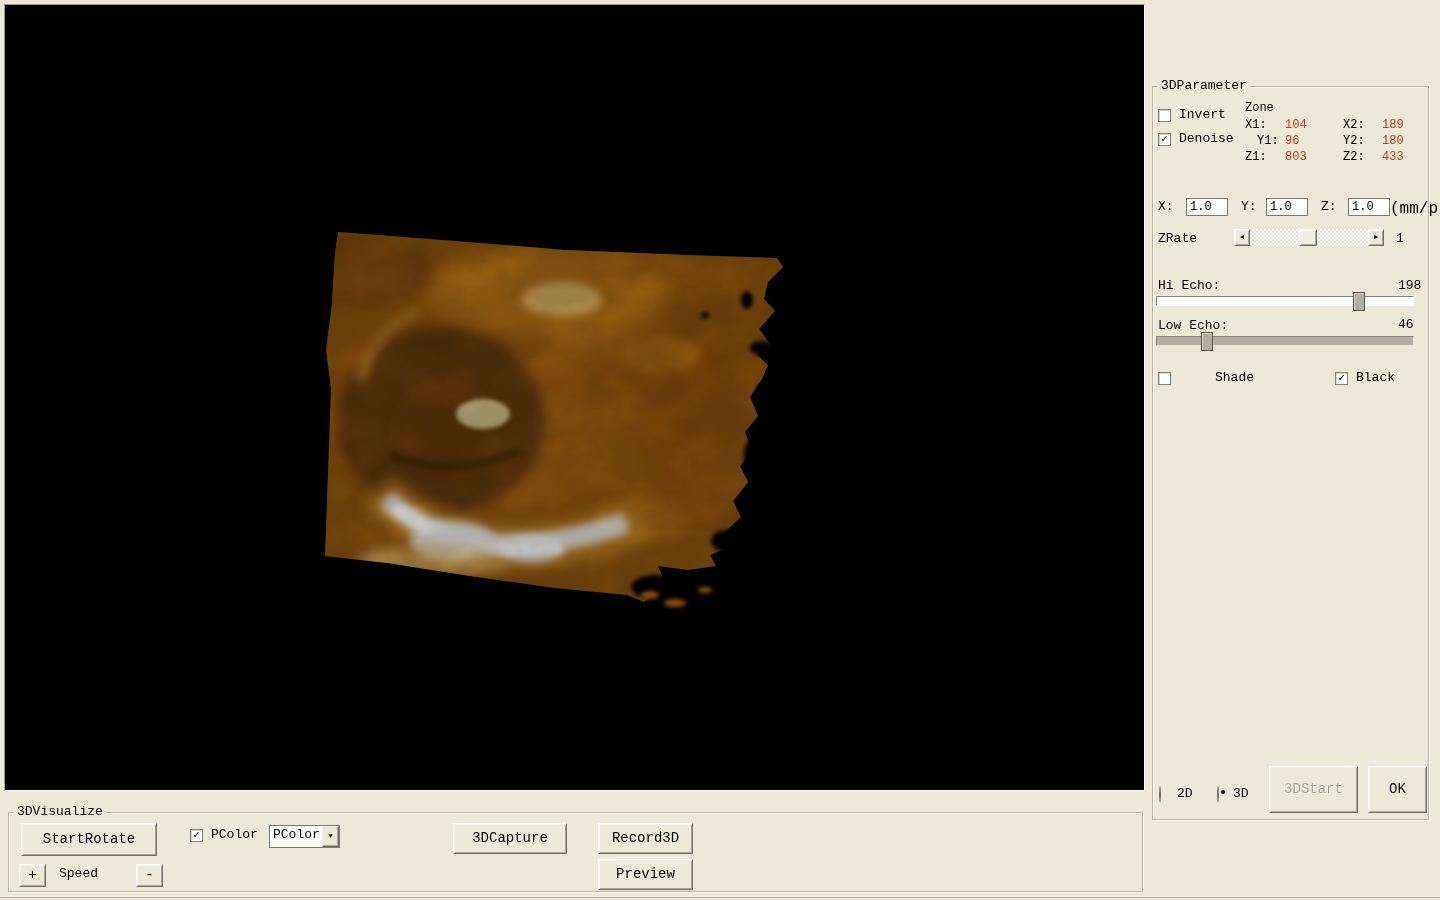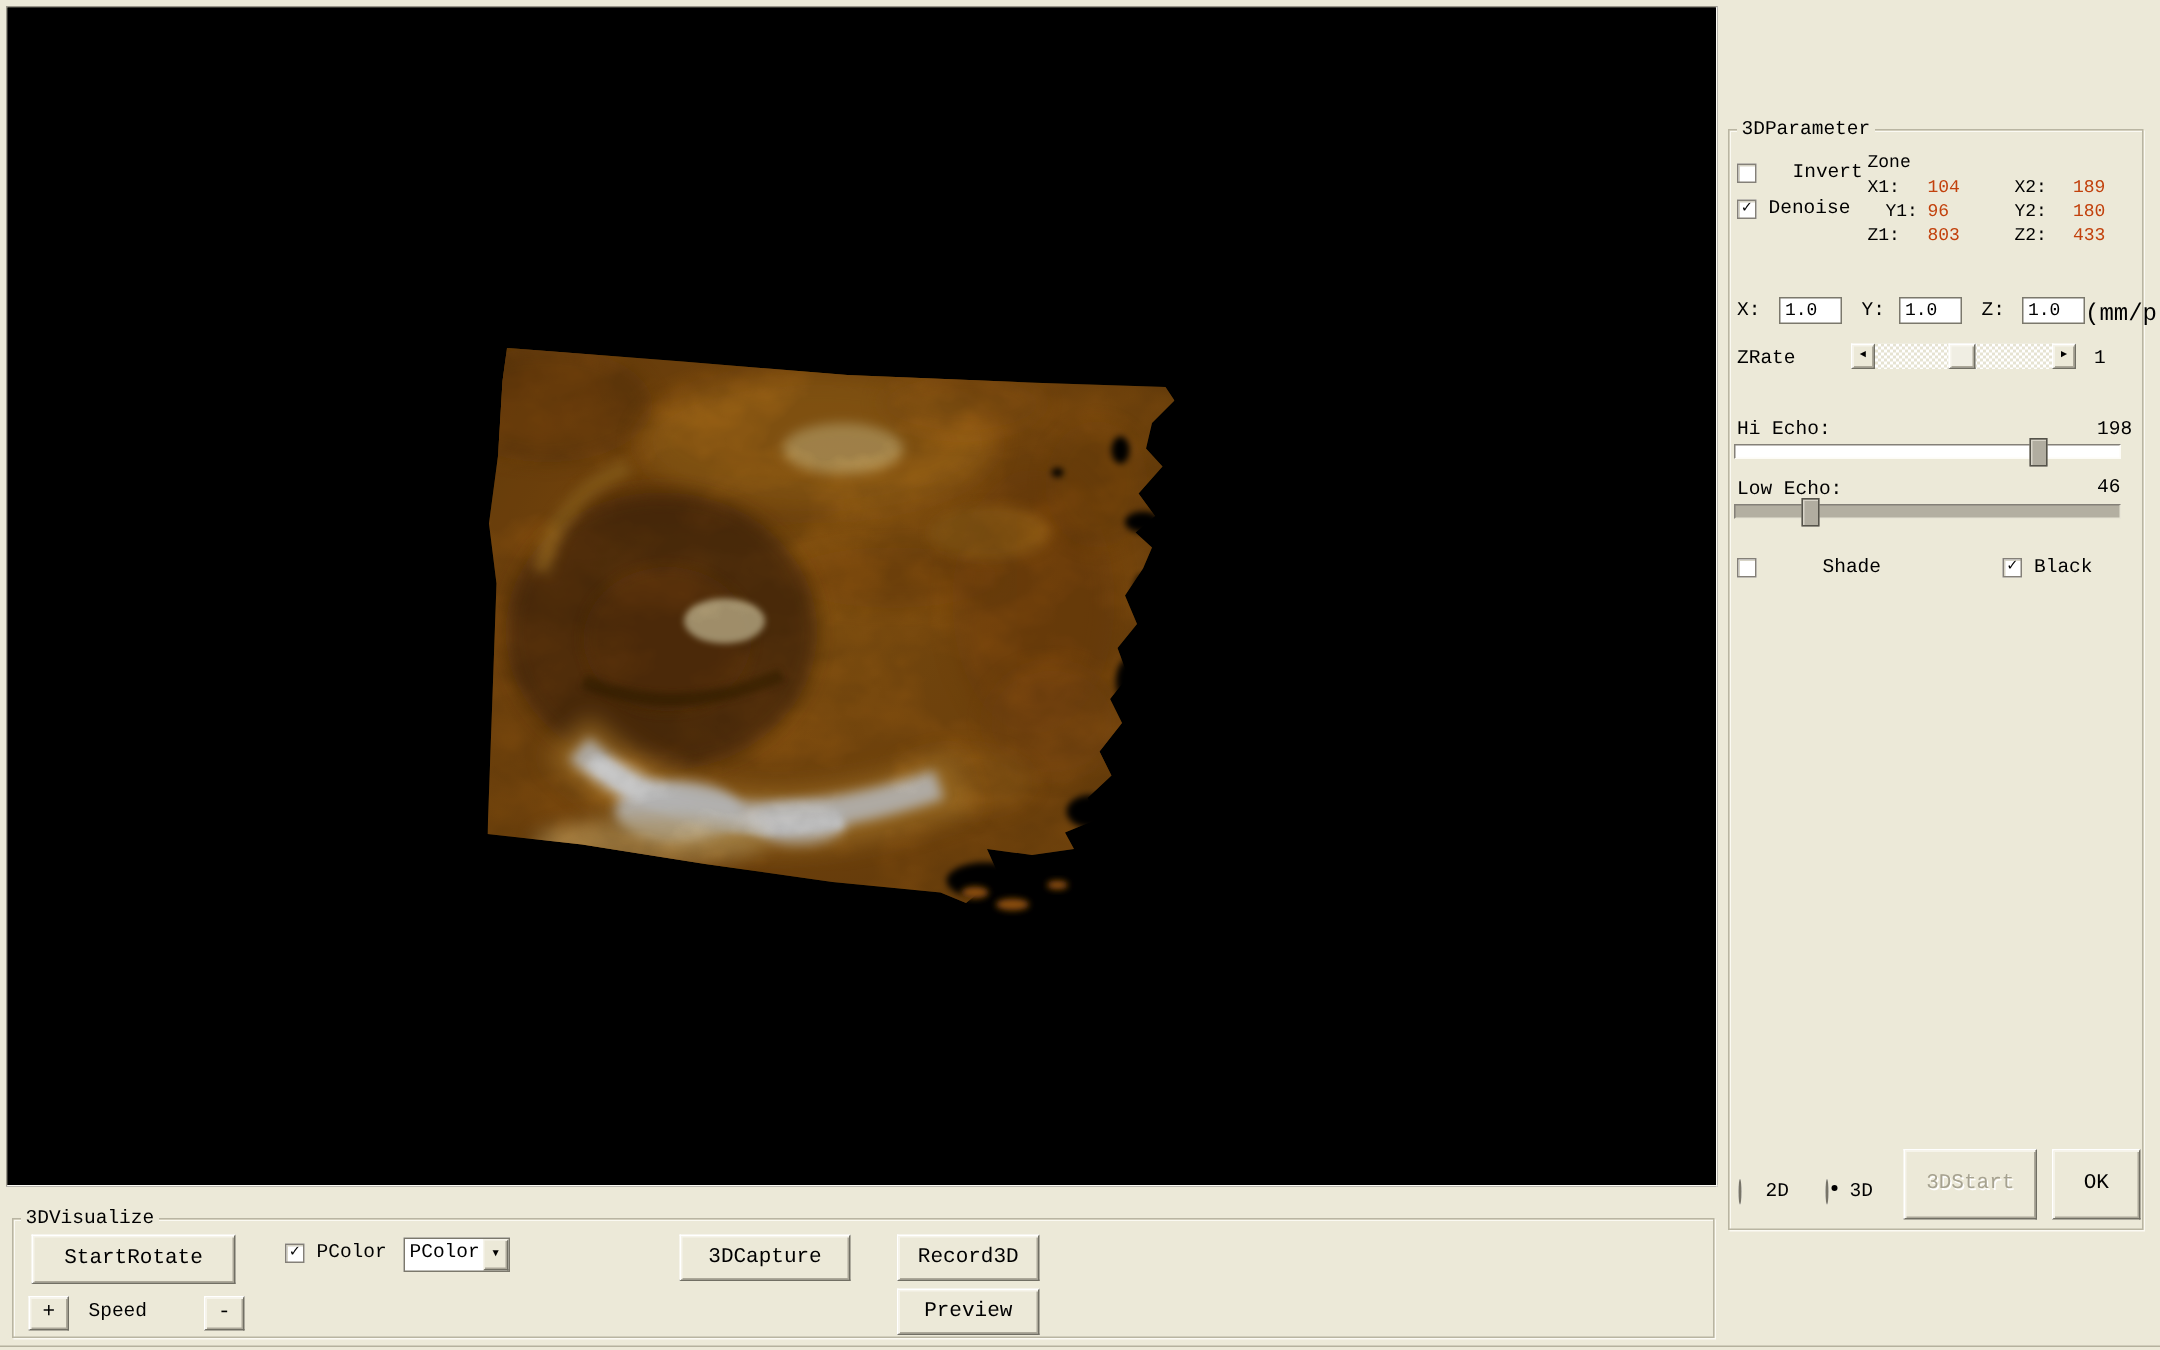--- a/index.html
+++ b/index.html
@@ -206,21 +206,21 @@
   </svg>
 </div>
 
 <div class="abs groupbox" style="left:1152px; top:86px; width:277px; height:734px;">
   <span class="group-label lbl">3DParameter</span>
 
   
   <span class="abs check" style="left:5px; top:22px;">
     <span class="mark">✓</span>
   </span>
-  <span class="abs lbl" style="left:26px; top:21px;margin-left:16px;">Invert</span>
+  <span class="abs lbl" style="left:26px; top:21px;">Invert</span>
 
   <span class="abs check checked" style="left:5px; top:46px;">
     <span class="mark">✓</span>
   </span>
   <span class="abs lbl" style="left:26px; top:45px;">Denoise</span>
 
   
   <span class="abs lbl zone-lbl" style="left:92px; top:15px;">Zone</span>
 
   <span class="abs lbl zone-lbl" style="left:92px;  top:32px;">X1:</span>

